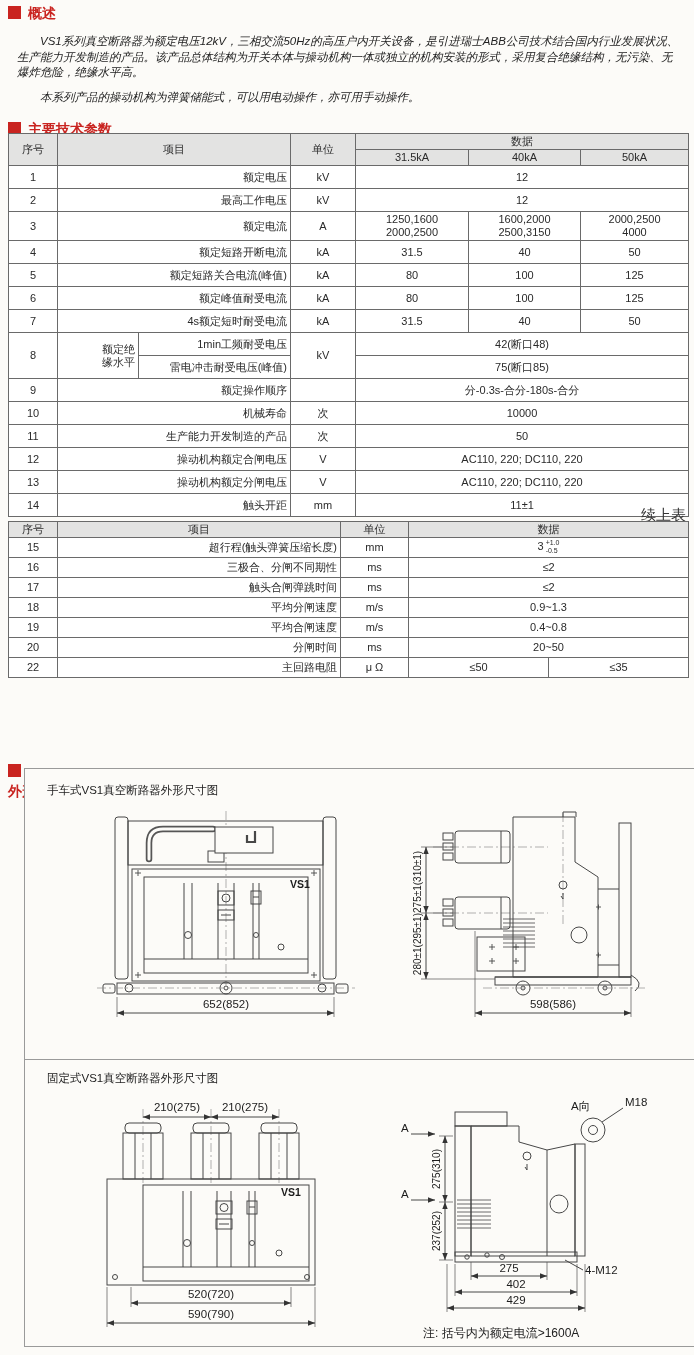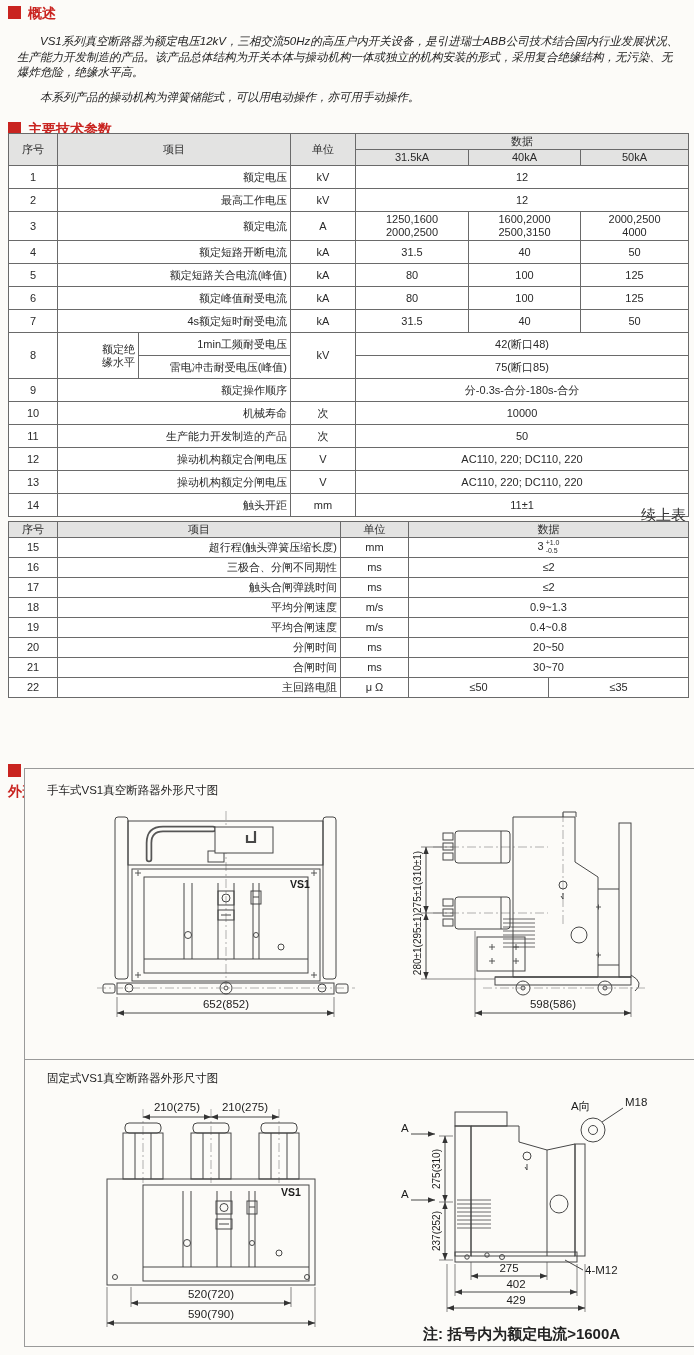--- a/index.html
+++ b/index.html
@@ -22,21 +22,21 @@
   .t2{top:521px;} .t2 td{height:17px;}
   td.al{text-align:right;padding-left:10px;}
   .tol{display:inline-flex;flex-direction:column;font-size:7px;line-height:7.5px;
        vertical-align:middle;margin-left:2px;text-align:left;position:relative;top:-1px;}
   .cont-note{position:absolute;right:8px;top:506px;font-size:15px;color:#333;}
 
   
   .dim-box{position:absolute;left:8px;top:768px;width:678px;height:577px;border:1px solid #9a9a9a;background:#fcfbf8;margin-left:16px;}
   .dim-box .divider{position:absolute;left:0;right:0;top:290px;height:0;border-top:1px solid #9a9a9a;}
   .draw-title{position:absolute;font-size:11.5px;color:#222;}
-  .note{position:absolute;left:398px;top:556px;font-size:15px;font-weight:bold;color:#222;}
+  .note{position:absolute;left:398px;top:556px;font-size:12px;font-weight:normal;color:#222;}
 
   svg{position:absolute;overflow:visible;}
   svg .ln{stroke:#474747;fill:none;stroke-width:1;}
   svg .thk{stroke:#565656;fill:none;stroke-width:6.5;stroke-linecap:round;}
   svg .pipein{stroke:#fcfbf8;fill:none;stroke-width:3;stroke-linecap:round;}
   svg .cl{stroke:#8f8f8f;fill:none;stroke-width:0.7;stroke-dasharray:9 3 2 3;}
   svg .dim{stroke:#333;fill:none;stroke-width:0.9;}
   svg .ext{stroke:#555;fill:none;stroke-width:0.7;}
   svg text{fill:#1c1c1c;stroke:none;font-family:"Liberation Sans","DejaVu Sans",sans-serif;}
   svg .dt{font-size:11.5px;}
@@ -250,26 +250,20 @@
           <td>19</td>
           <td class="al">平均合闸速度</td>
           <td>m/s</td>
           <td colspan="2">0.4~0.8</td>
         </tr>
         <tr>
           <td>20</td>
           <td class="al">分闸时间</td>
           <td>ms</td>
           <td colspan="2">20~50</td>
-        </tr>
-        <tr>
-          <td>21</td>
-          <td class="al">合闸时间</td>
-          <td>ms</td>
-          <td colspan="2">30~70</td>
         </tr>
         <tr>
           <td>22</td>
           <td class="al">主回路电阻</td>
           <td>μ Ω</td>
           <td>≤50</td>
           <td>≤35</td>
         </tr>
       </tbody>
   </table>

